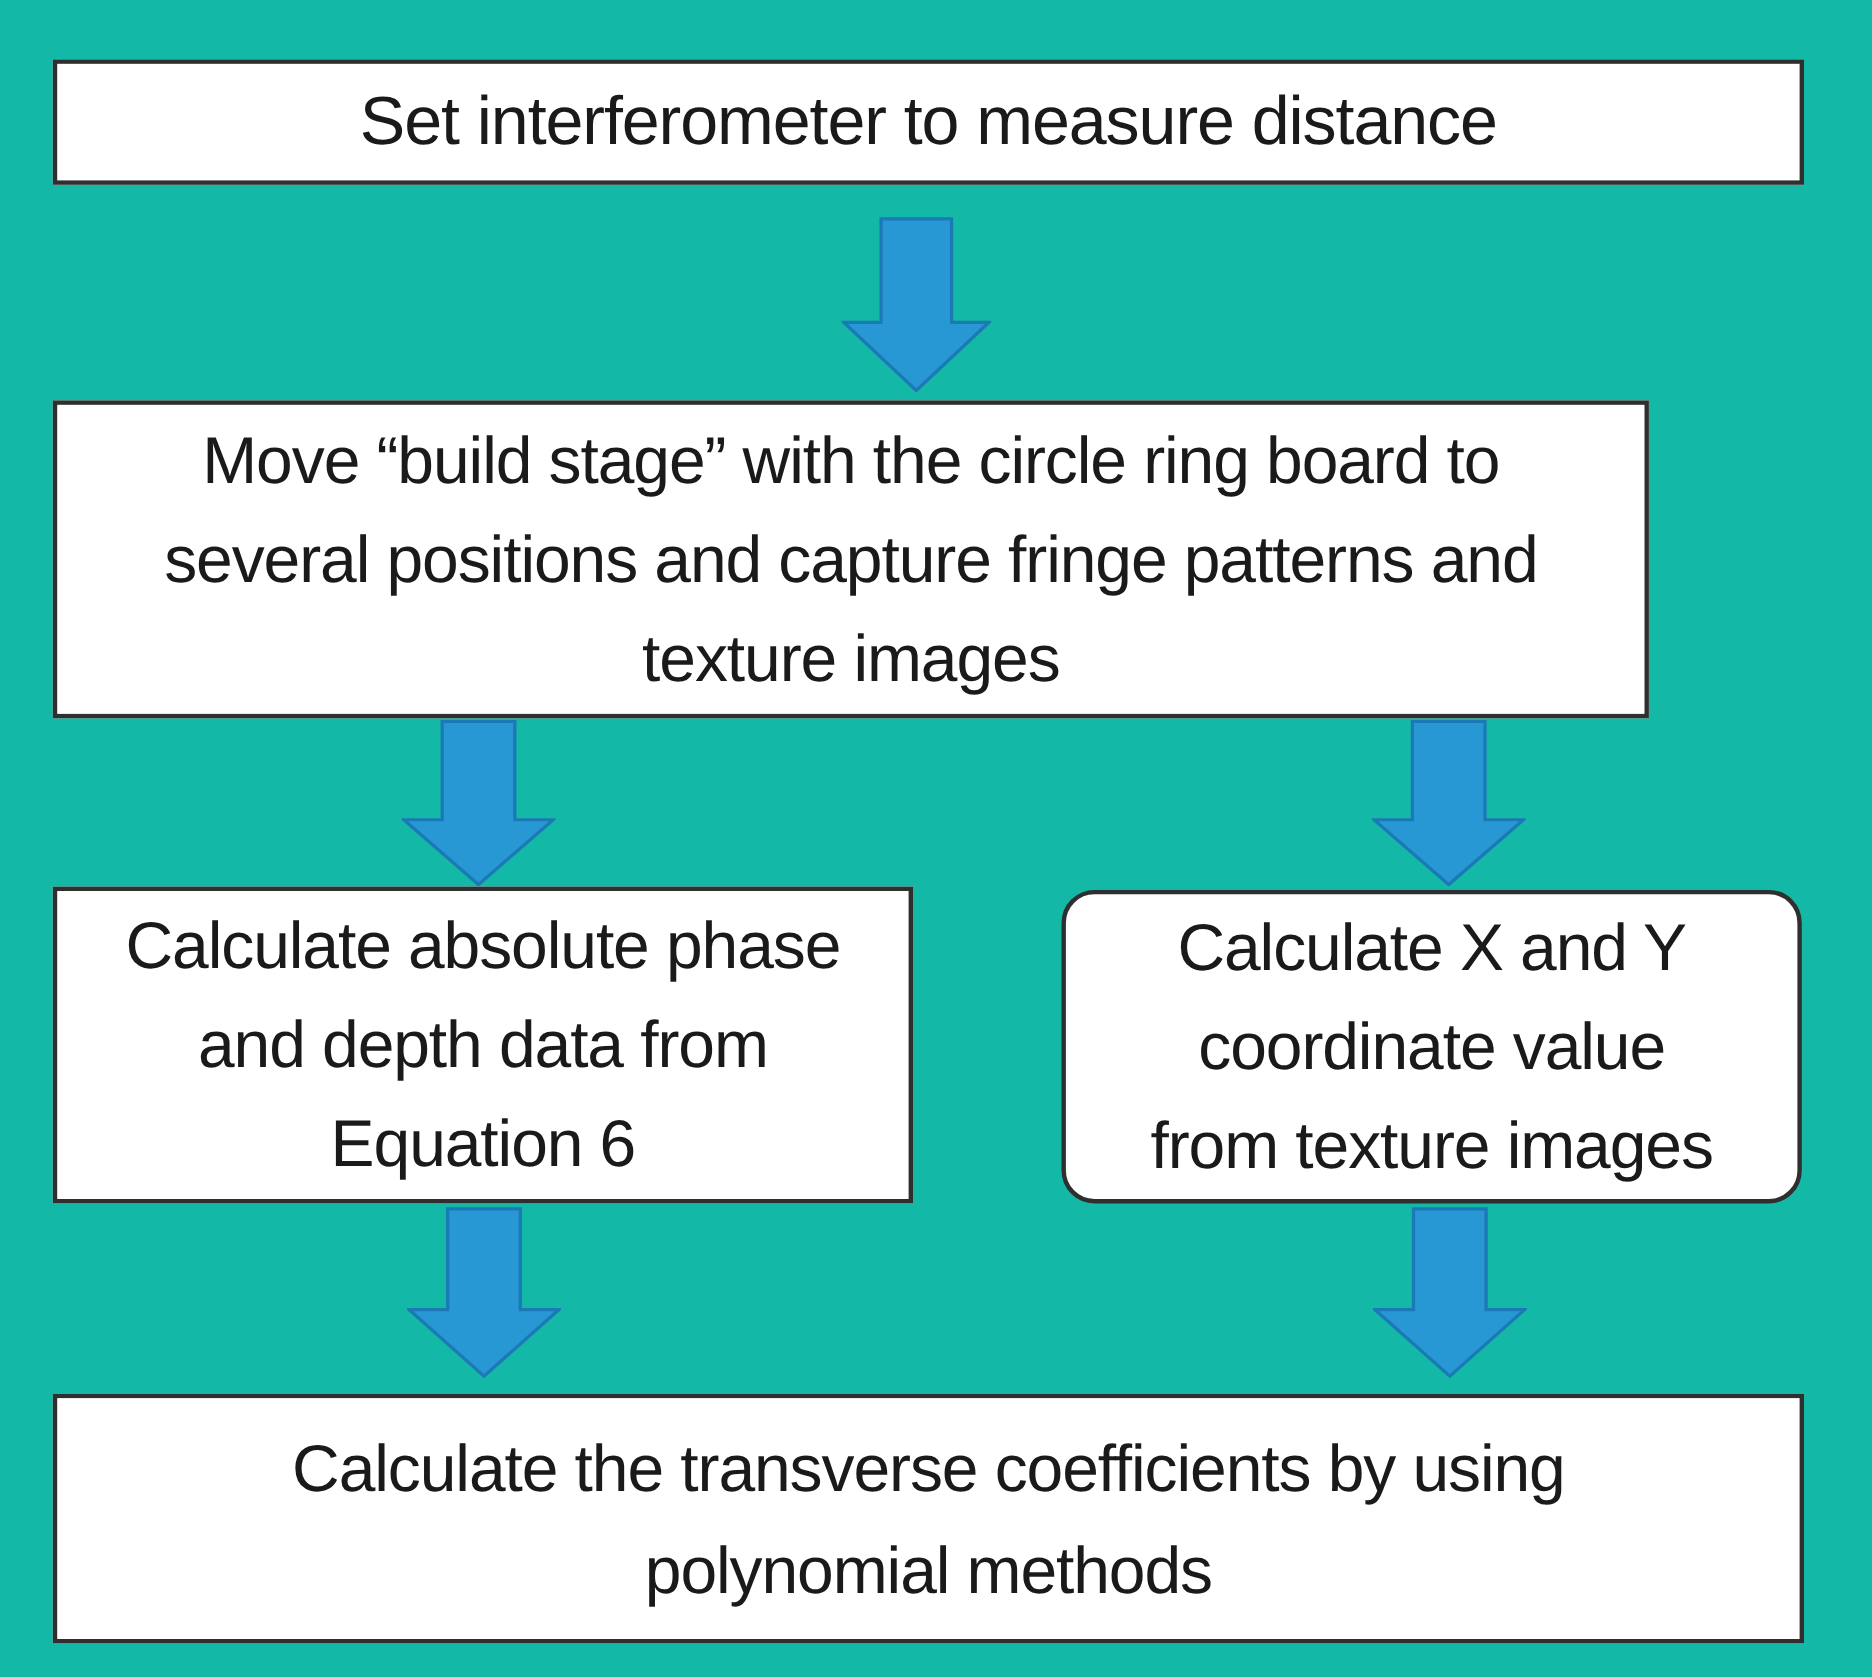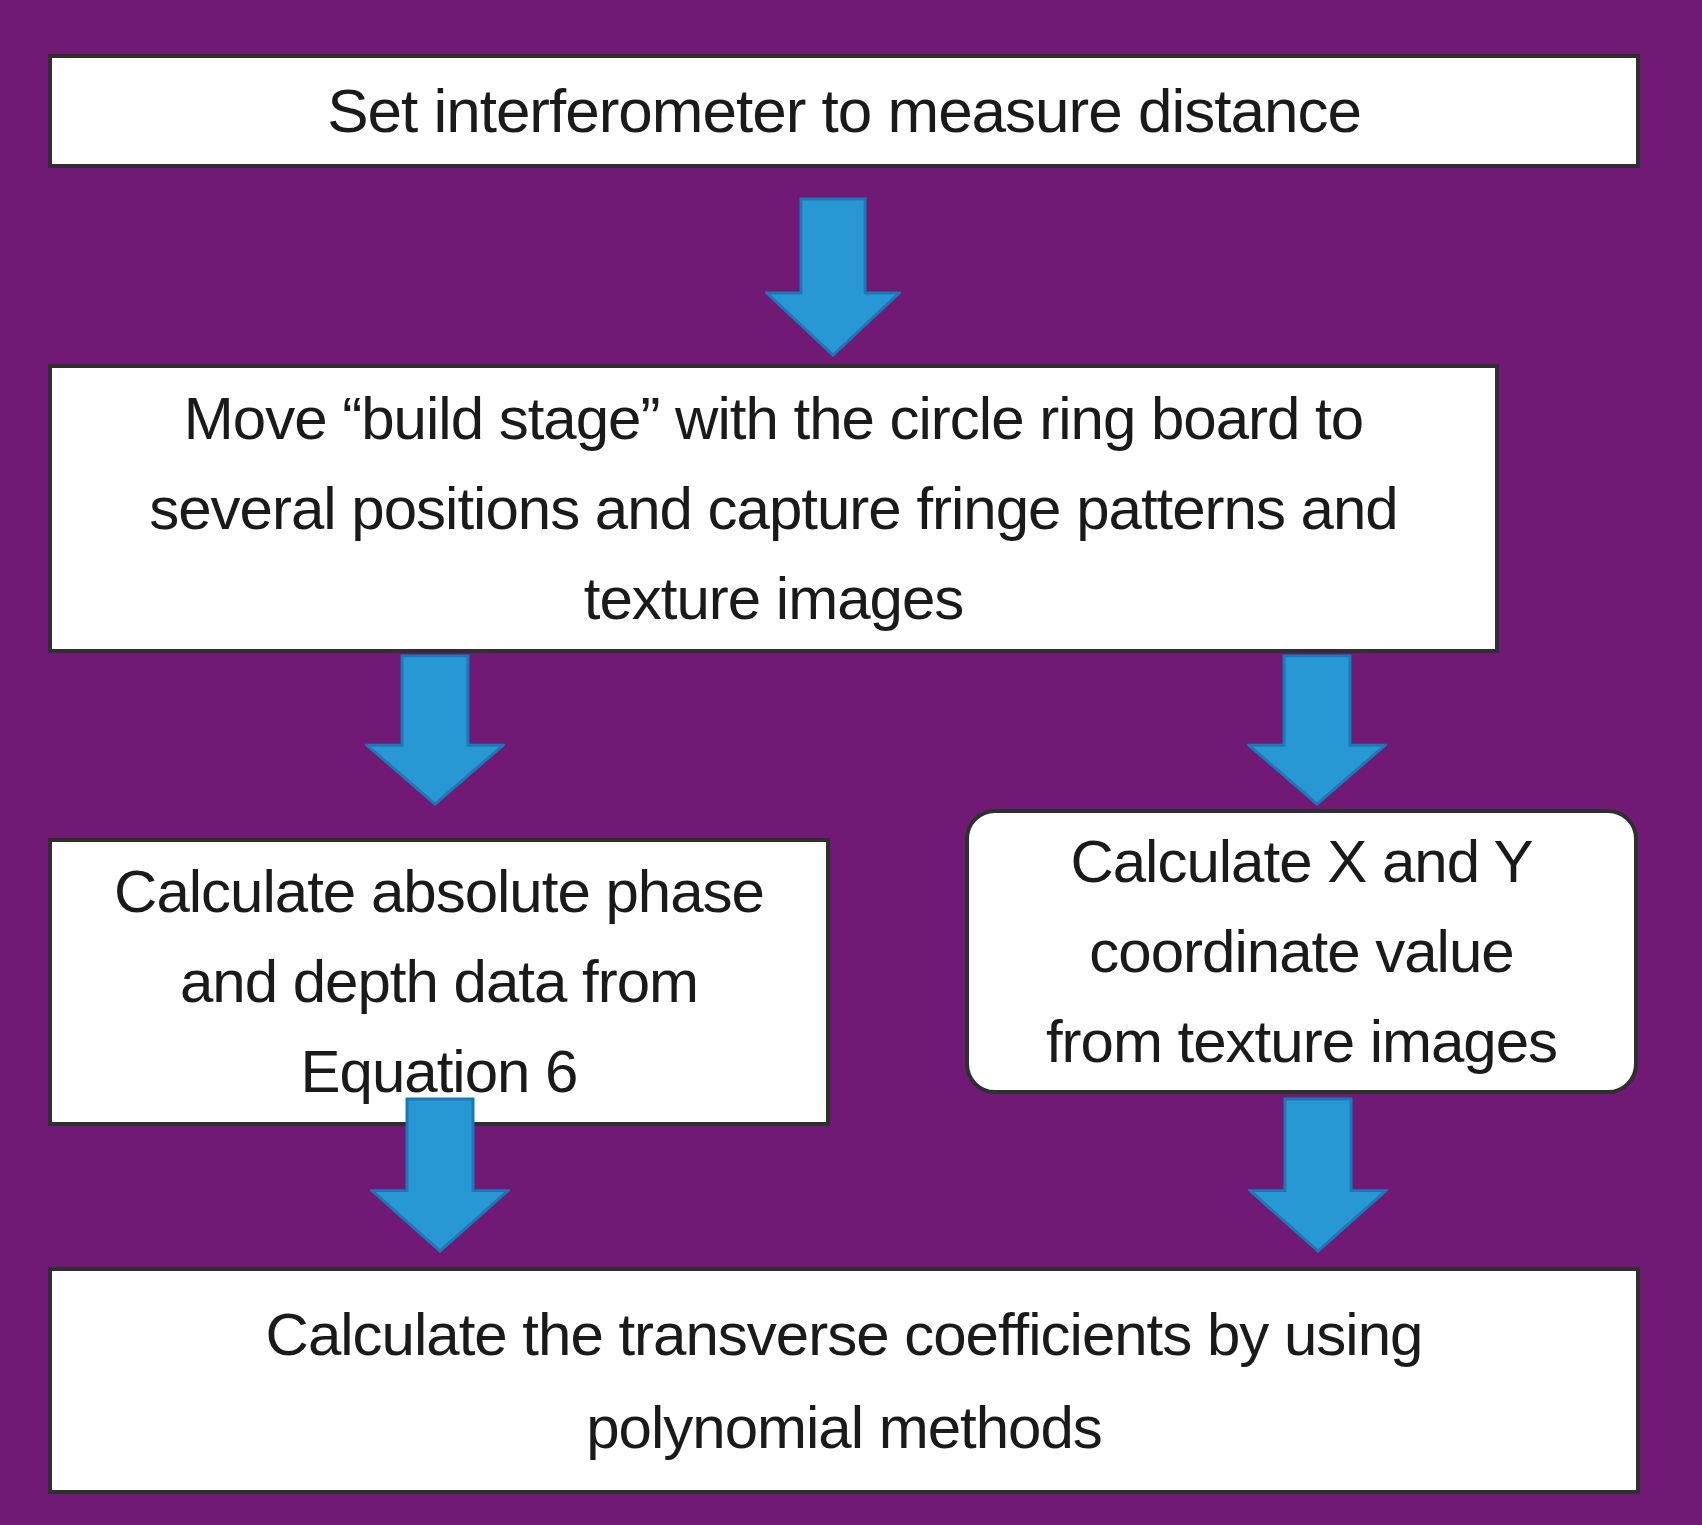--- a/index.html
+++ b/index.html
@@ -4,21 +4,21 @@
 <style>
   html, body {
     margin: 0;
     padding: 0;
     background: #ffffff;
   }
   .canvas {
     position: relative;
     width: 1702px;
     height: 1525px;
-    background: #701a75;
+    background: #14b8a6;
     font-family: "Liberation Sans", sans-serif;
     color: #1a1a1a;
     overflow: hidden;
   }
   .node {
     position: absolute;
     box-sizing: border-box;
     background: #ffffff;
     border: 4px solid #2f2f2f;
     display: flex;
@@ -30,21 +30,21 @@
     display: block;
     white-space: pre-line;
     font-size: 60px;
     line-height: 1.5;
     letter-spacing: -1px;
     color: #1a1a1a;
   }
   .node-1 { left: 48px;  top: 54px;   width: 1592px; height: 114px; }
   .node-1 .node-text { font-size: 62px; line-height: 1.1; }
   .node-2 { left: 48px;  top: 364px;  width: 1451px; height: 289px; }
-  .node-3 { left: 48px;  top: 806px;  width: 782px;  height: 288px; margin-top: 32px; }
+  .node-3 { left: 48px;  top: 806px;  width: 782px;  height: 288px; }
   .node-4 { left: 965px; top: 809px;  width: 673px;  height: 285px; border-radius: 30px; }
   .node-5 { left: 48px;  top: 1267px; width: 1592px; height: 227px; }
   .node-5 .node-text { line-height: 1.55; }
 
   .arrow {
     position: absolute;
     display: block;
   }
   .arrow polygon {
     fill: var(--arrow-fill, #2898d5);

